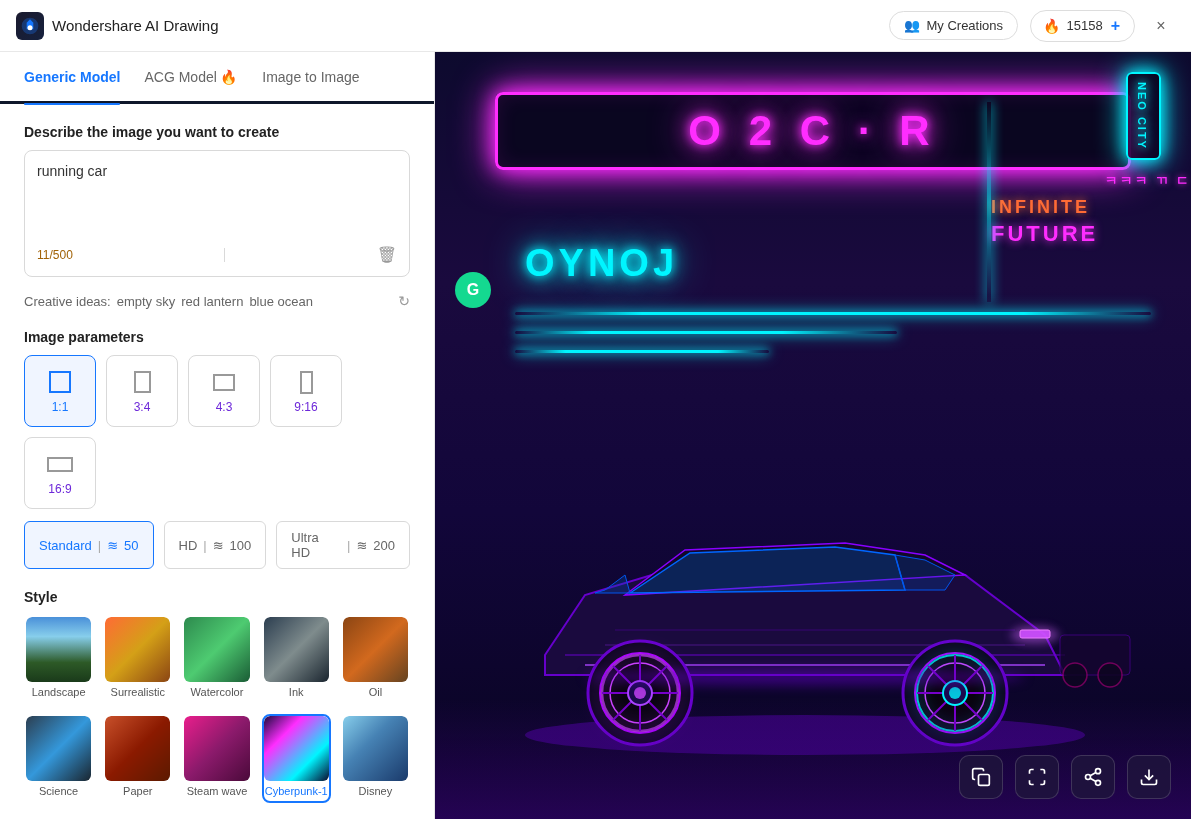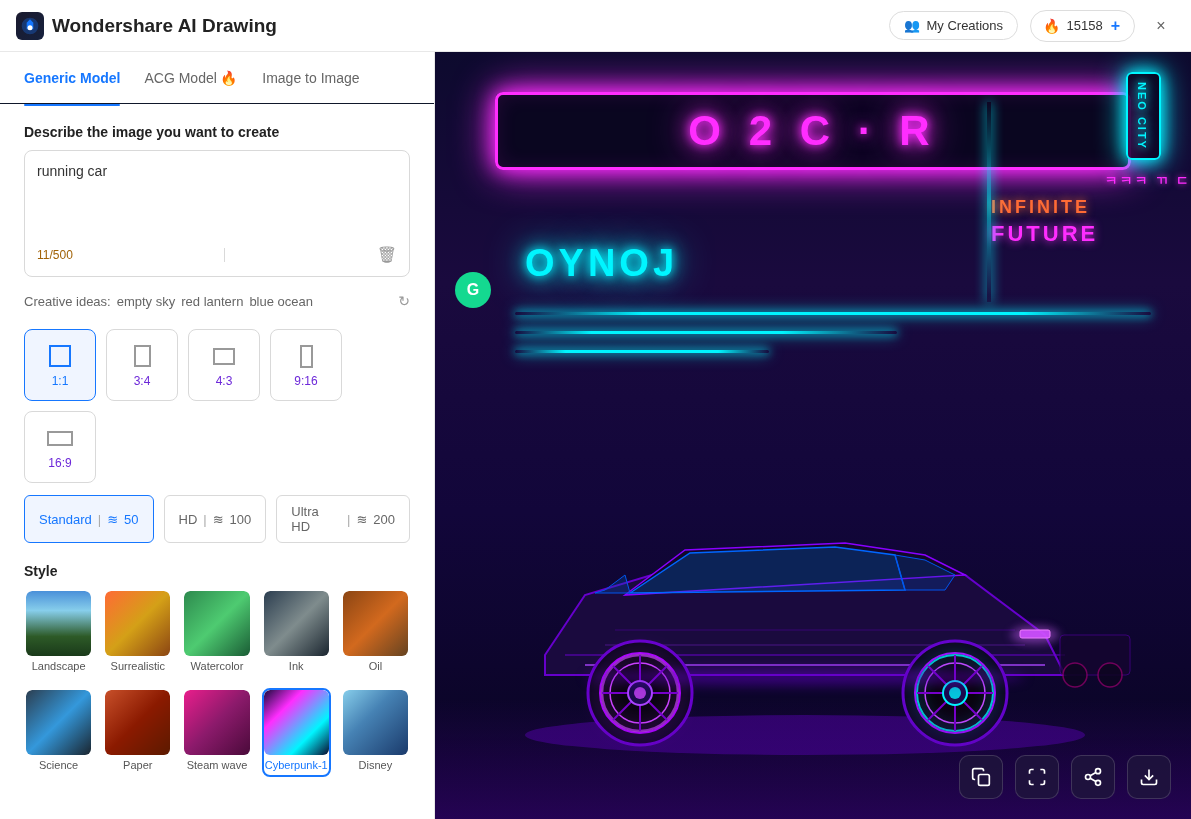--- a/index.html
+++ b/index.html
@@ -7,21 +7,21 @@
 
     
     .titlebar {
       display: flex; align-items: center; justify-content: space-between;
       padding: 0 16px; height: 52px; background: #fff; border-bottom: 1px solid #e8e8e8;
       flex-shrink: 0;
     }
     .titlebar-left { display: flex; align-items: center; gap: 8px; }
     .app-logo { width: 28px; height: 28px; background: linear-gradient(135deg, #1a1a2e, #16213e); border-radius: 6px; display: flex; align-items: center; justify-content: center; }
     .app-logo svg { width: 20px; height: 20px; }
-    .app-title { font-size: 19px; font-weight: 700; color: #222; }
+    .app-title { font-size: 15px; font-weight: 400; color: #222; }
     .titlebar-right { display: flex; align-items: center; gap: 12px; }
     .my-creations-btn {
       display: flex; align-items: center; gap: 6px; padding: 6px 14px;
       border: 1px solid #ddd; border-radius: 20px; background: #fff;
       font-size: 13px; color: #333; cursor: pointer;
     }
     .points-badge {
       display: flex; align-items: center; gap: 6px; padding: 6px 12px;
       border: 1px solid #ddd; border-radius: 20px; background: #fff;
       font-size: 13px; color: #333;
@@ -29,21 +29,21 @@
     .points-icon { color: #ff6b35; font-size: 14px; }
     .close-btn { width: 28px; height: 28px; display: flex; align-items: center; justify-content: center; cursor: pointer; color: #666; font-size: 16px; border-radius: 4px; }
 
     
     .main { display: flex; flex: 1; overflow: hidden; }
 
     
     .left-panel { width: 435px; flex-shrink: 0; background: #fff; display: flex; flex-direction: column; border-right: 1px solid #e8e8e8; overflow-y: auto; }
 
     
-    .tabs { display: flex; align-items: center; padding: 0 24px; border-bottom: 1px solid #0f172a; height: 52px; gap: 24px; flex-shrink: 0; }
+    .tabs { display: flex; align-items: center; padding: 0 24px; border-bottom: 3px solid #0f172a; height: 52px; gap: 24px; flex-shrink: 0; }
     .tab { font-size: 14px; color: #666; cursor: pointer; padding: 4px 0; position: relative; display: flex; align-items: center; gap: 4px; }
     .tab.active { color: #1677ff; font-weight: 600; }
     .tab.active::after { content: ''; position: absolute; bottom: -16px; left: 0; right: 0; height: 2px; background: #1677ff; border-radius: 1px; }
     .tab-fire { font-size: 14px; }
 
     
     .panel-content { padding: 20px 24px; flex: 1; }
 
     .section-label { font-size: 14px; font-weight: 600; color: #222; margin-bottom: 10px; }
 
@@ -262,20 +262,21 @@
 
       <div class="creative-ideas">
         <span class="creative-label">Creative ideas:</span>
         <span class="idea-tag">empty sky</span>
         <span class="idea-tag">red lantern</span>
         <span class="idea-tag">blue ocean</span>
         <span class="refresh-btn">↻</span>
       </div>
 
       <div class="params-section">
+        <div class="section-label">Image parameters</div>
 
         <div class="ratio-grid">
           <div class="ratio-btn active">
             <div class="ratio-icon">
               <div style="width:22px;height:22px;border:2px solid #1677ff;"></div>
             </div>
             <span class="ratio-label">1:1</span>
           </div>
           <div class="ratio-btn">
             <div class="ratio-icon">

